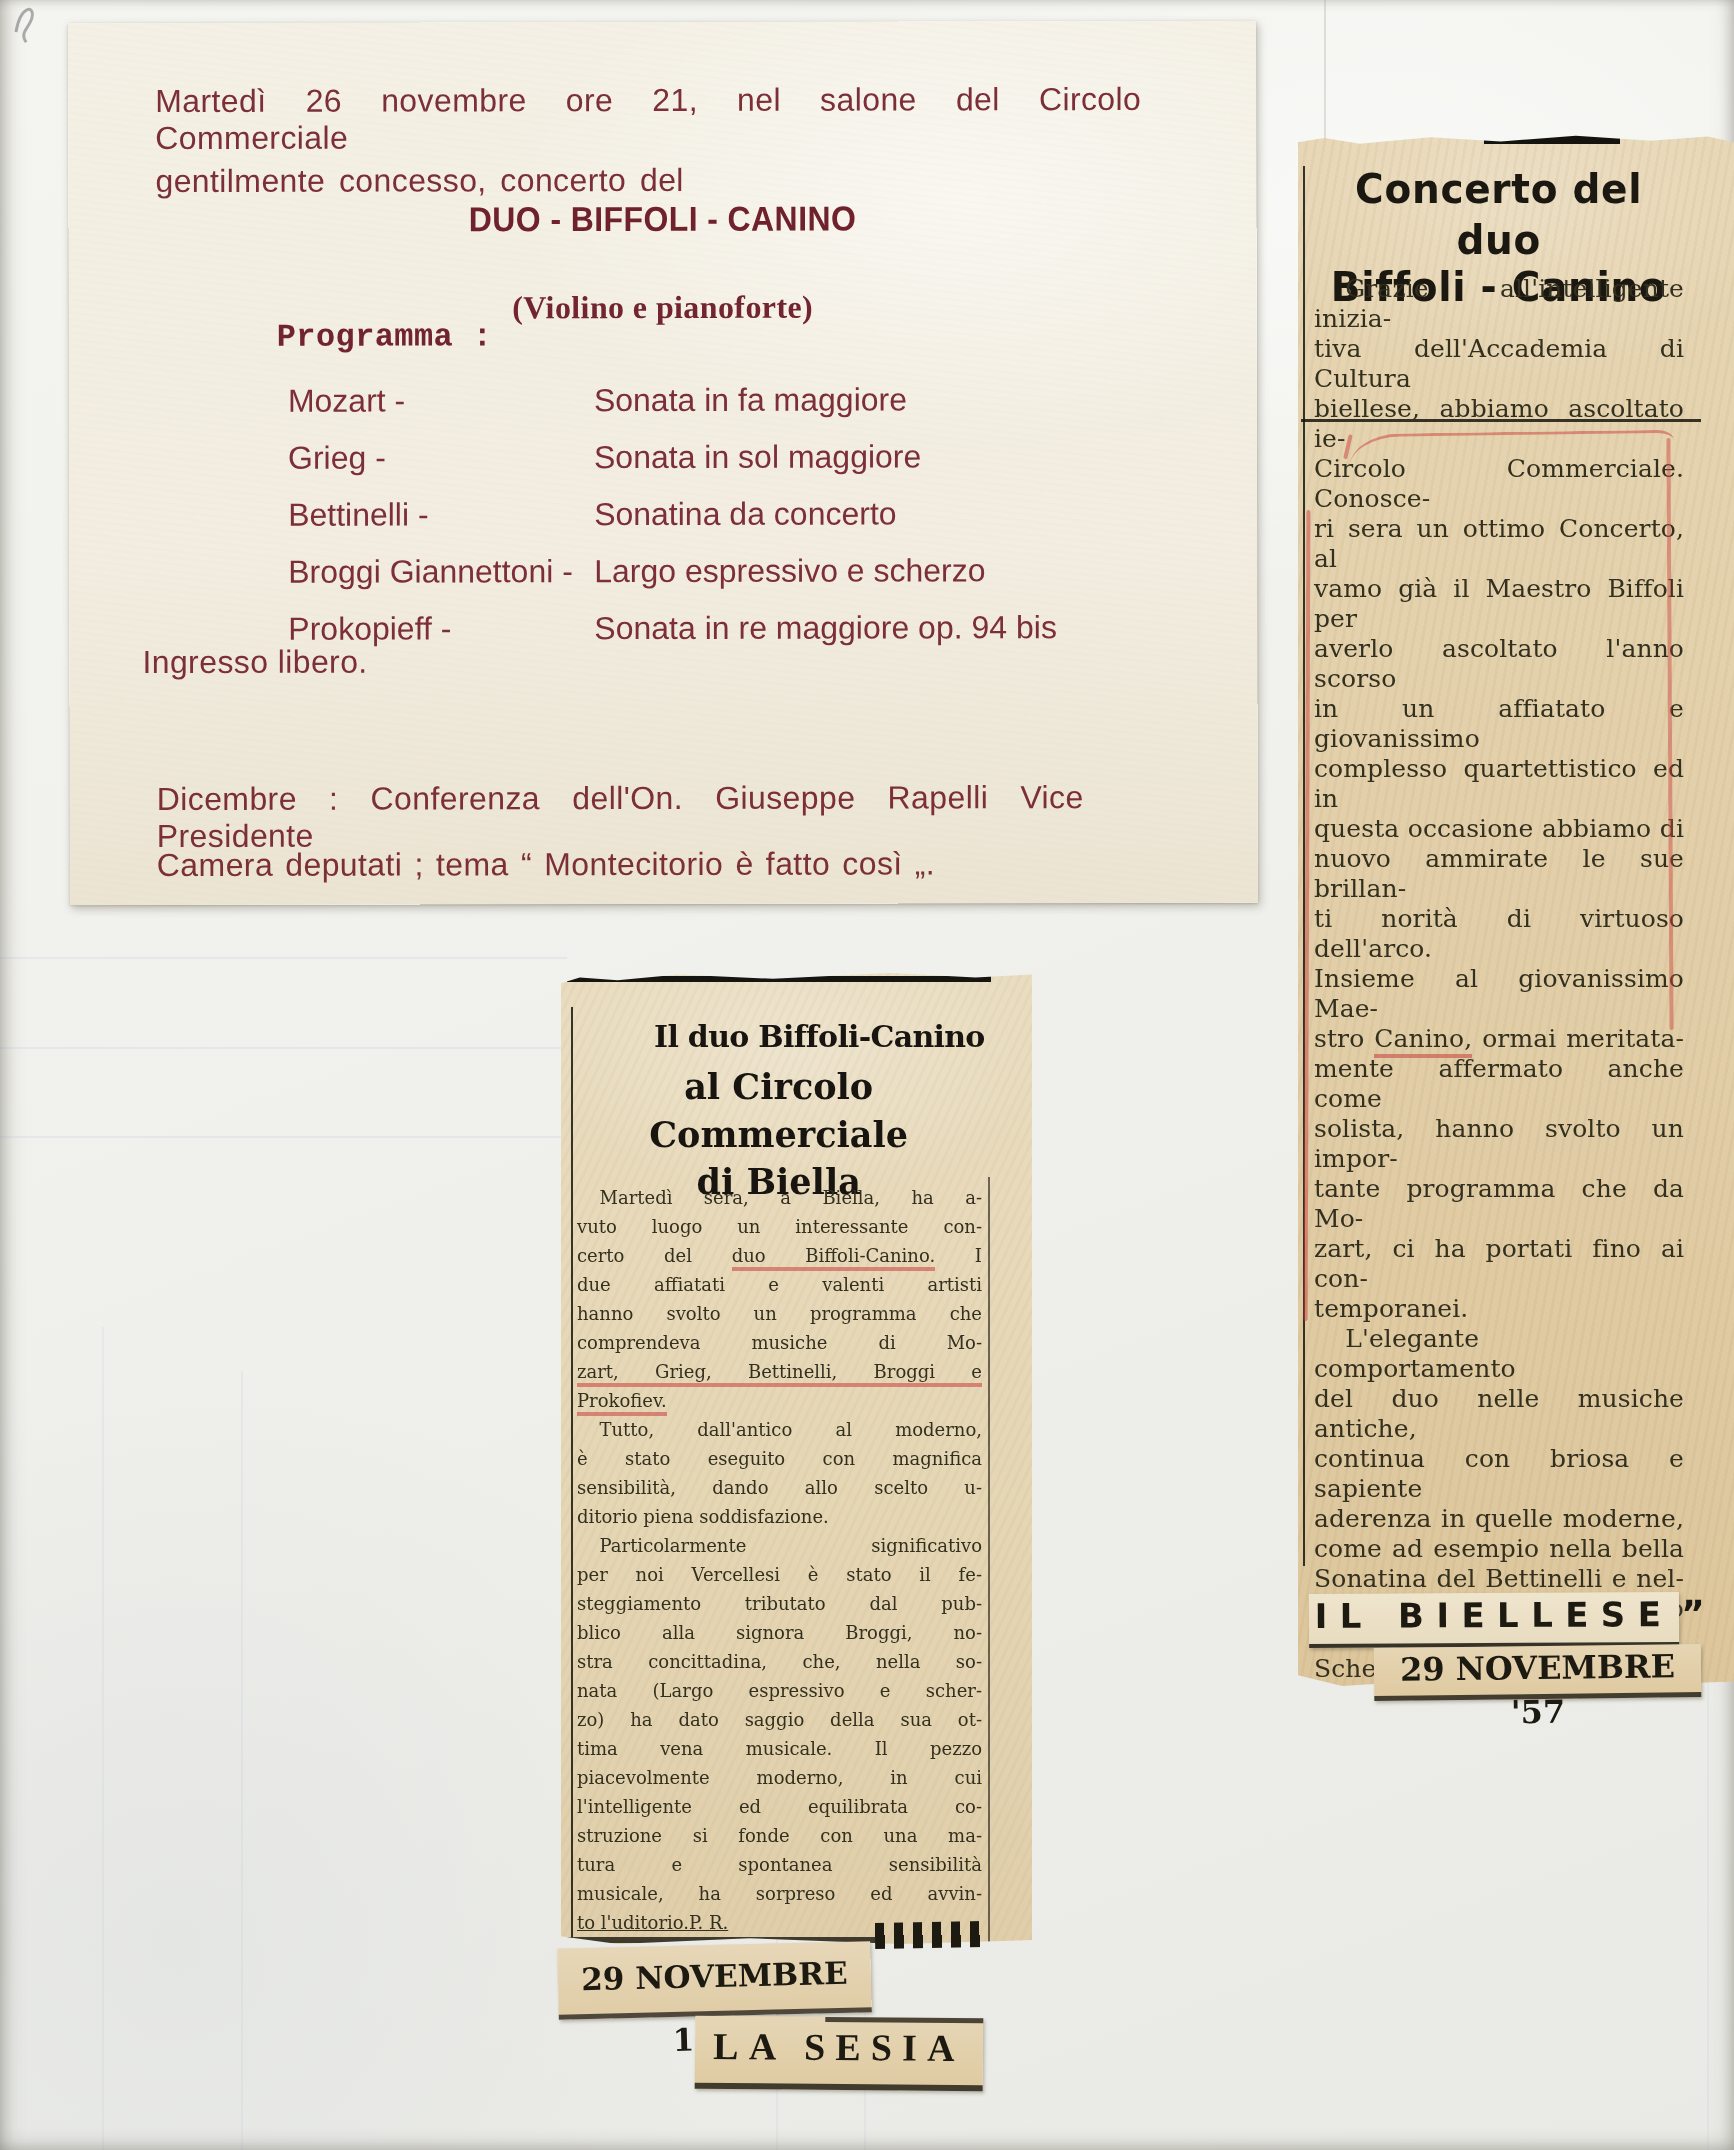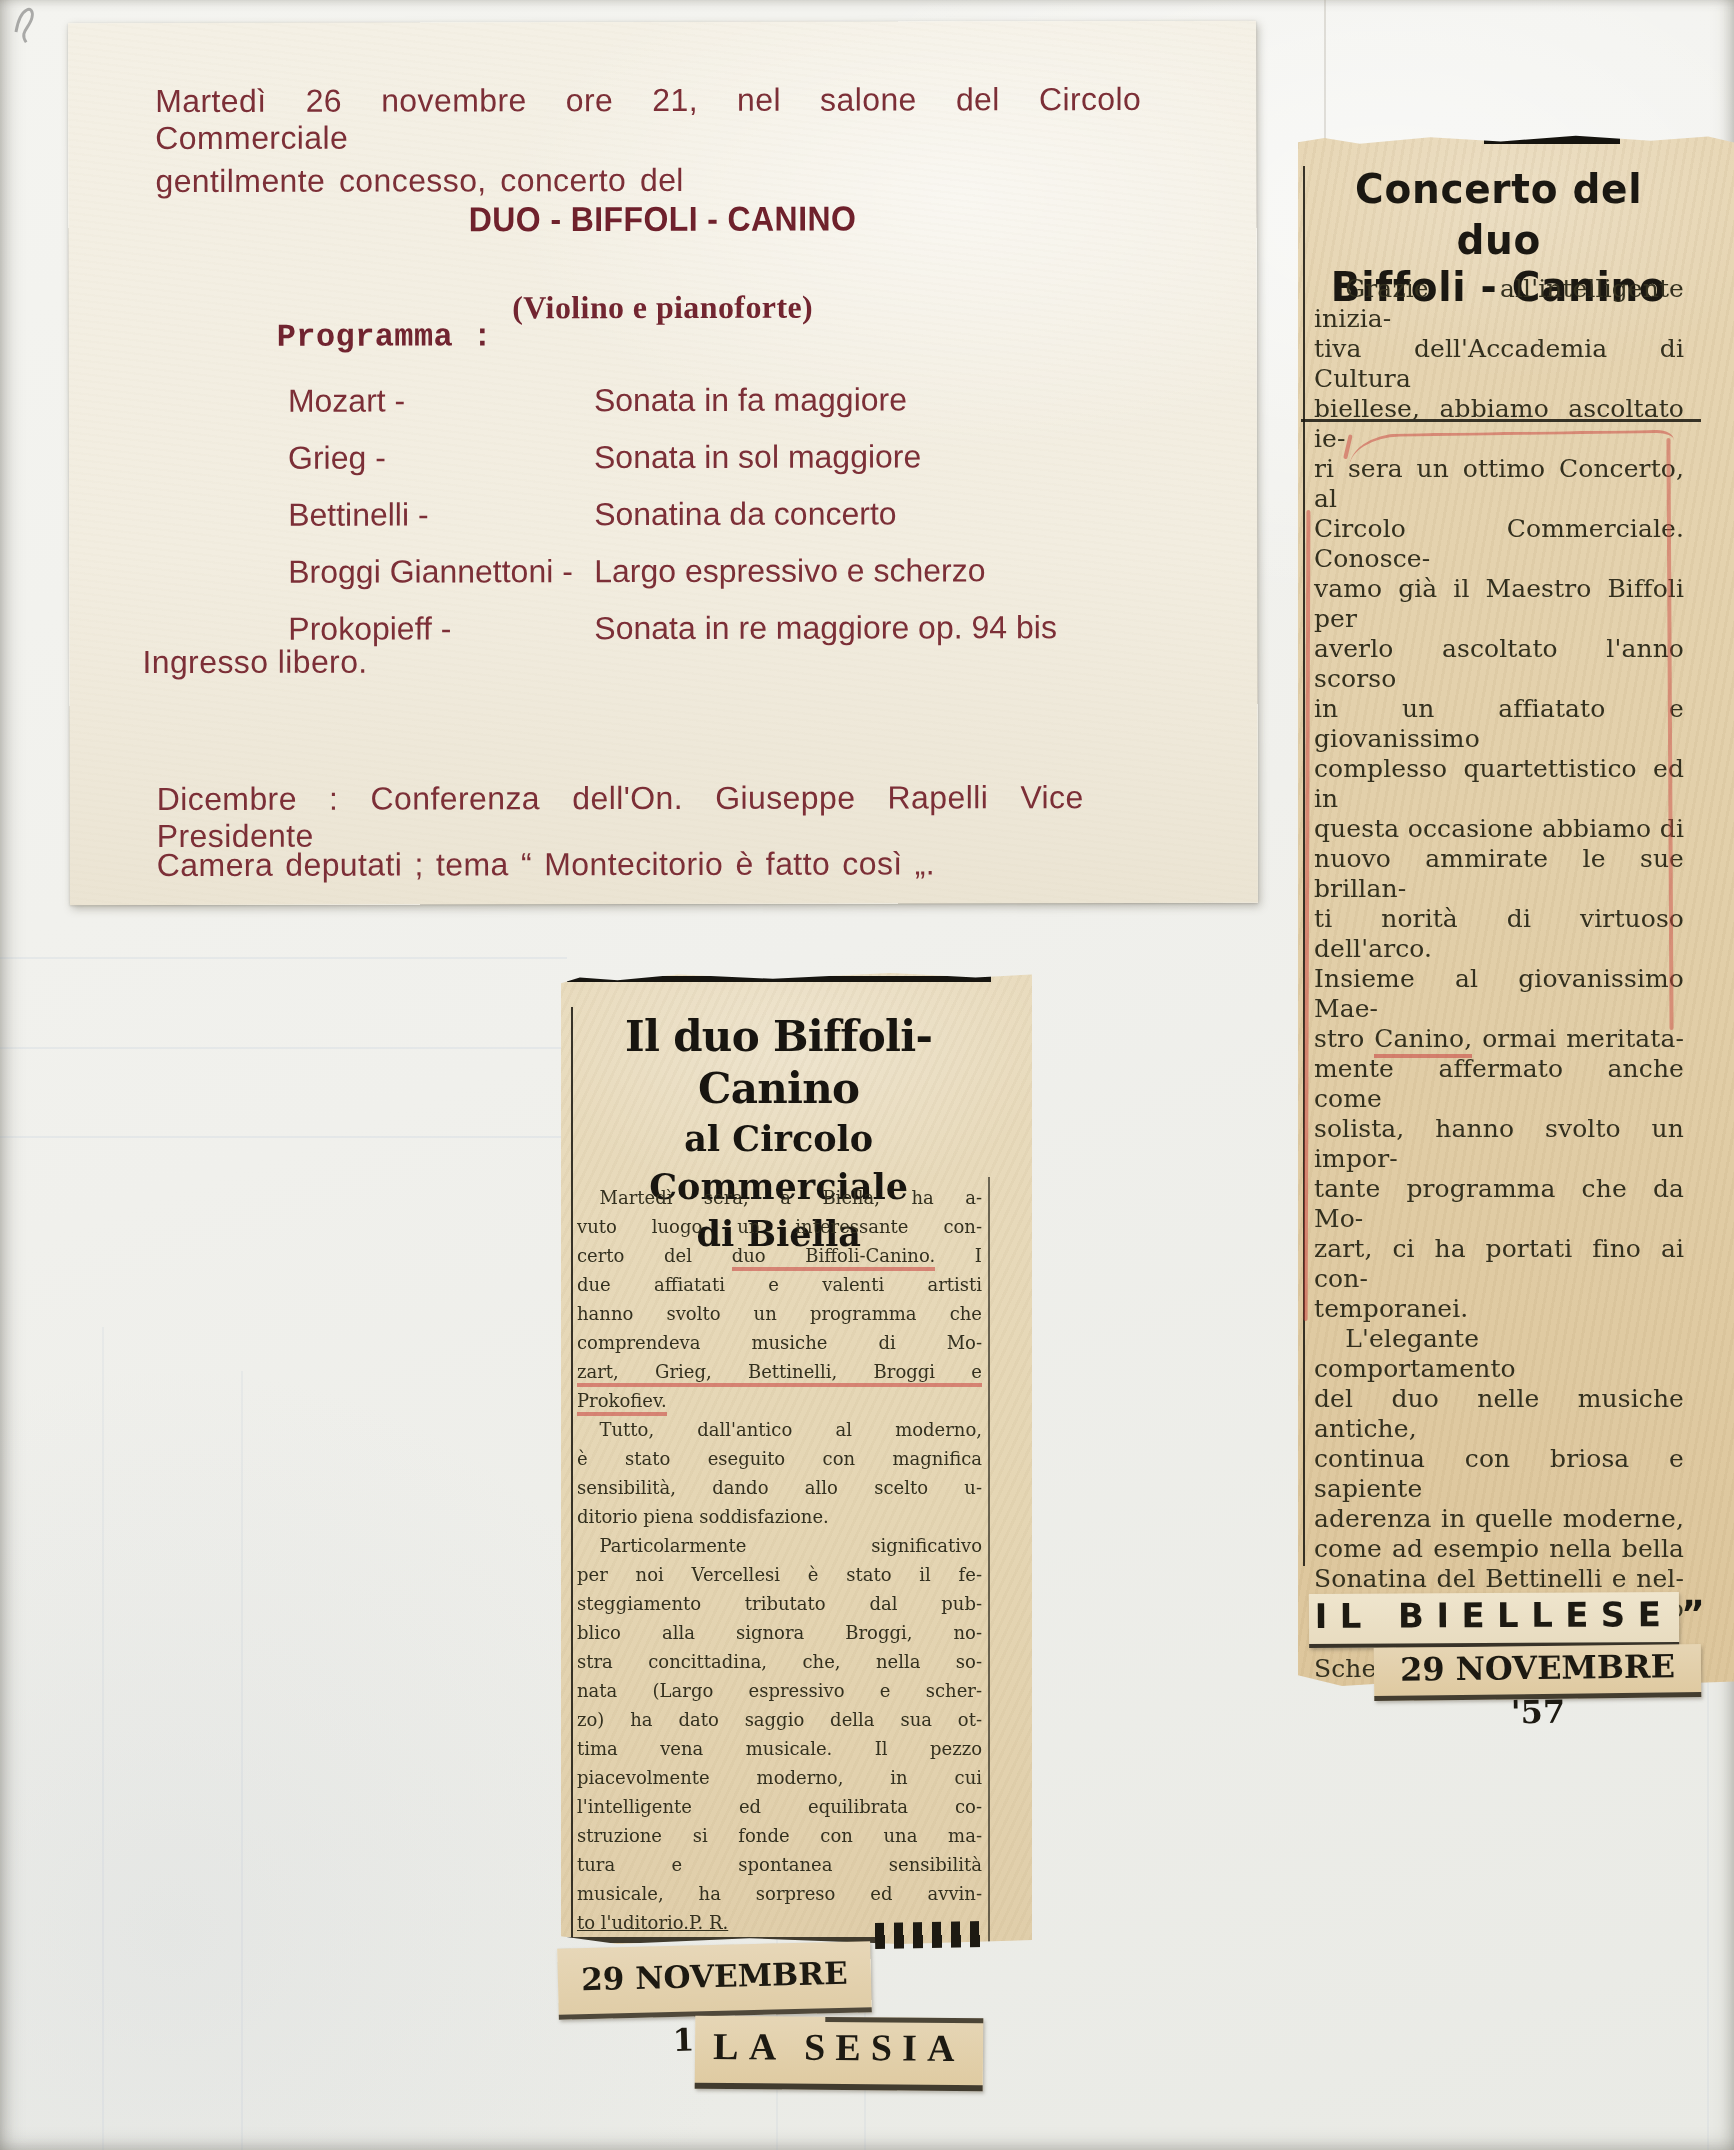--- a/index.html
+++ b/index.html
@@ -65,21 +65,21 @@
     background:
       repeating-linear-gradient(115deg, rgba(120,95,45,.04) 0 2.9px, transparent 2.9px 8px),
       radial-gradient(365px 219px at 50% 8%, rgba(255,255,255,.25), transparent 70%),
       linear-gradient(180deg,#e9dcbf 0%,#e5d6b4 55%,#e0ceaa 100%);
     clip-path:polygon(0 10.2px,4% 4.4px,12% 7.3px,25% 1.5px,45% 5.8px,70% 0,88% 4.4px,100% 1.5px,
       100% 99.6%,72% 100%,40% 99.4%,12% 100%,0 99.2%);
     filter:drop-shadow(2.2px 2.9px 3.6px rgba(95,88,70,.4));
   }
   .s-headline{position:absolute;left:11.7px;top:38px;width:412px;text-align:center;
     font-weight:bold;color:#181510;}
-  .s-headline .hline:nth-child(1){font-size:42px;line-height:52px;letter-spacing:-0.7px;}
+  .s-headline .hline:nth-child(1){font-size:30px;line-height:52px;letter-spacing:-0.7px;text-align:right;}
   .s-headline .hline:nth-child(2){font-size:35px;line-height:48px;}
   .s-headline .hline:nth-child(3){font-size:35px;line-height:45px;}
   .s-body{position:absolute;left:16px;top:210px;width:405px;font-size:18px;line-height:29px;}
 
   
   .biellese{
     left:1298px;top:135px;width:405px;height:1551px;
     background:
       repeating-linear-gradient(100deg, rgba(120,90,40,.05) 0 2.9px, transparent 2.9px 8.7px),
       radial-gradient(379px 262px at 50% 4%, rgba(255,255,255,.22), transparent 70%),
@@ -244,22 +244,22 @@
   <div class="b-headline">
       <div class="hline">Concerto del duo</div>
       <div class="hline">Biffoli - Canino</div>
     </div>
   <div class="rule" style="left:2.9px;top:284px;width:400px;height:2.9px;"></div>
   <div class="b-body">
       <div class="para">
         <div class="line indent">Grazie all'intelligente inizia-</div>
         <div class="line">tiva dell'Accademia di Cultura</div>
         <div class="line">biellese, abbiamo ascoltato ie-</div>
+        <div class="line">Circolo Commerciale. Conosce-</div>
         <div class="line">ri sera un ottimo Concerto, al</div>
-        <div class="line">Circolo Commerciale. Conosce-</div>
         <div class="line">vamo già il Maestro Biffoli per</div>
         <div class="line">averlo ascoltato l'anno scorso</div>
         <div class="line">in un affiatato e giovanissimo</div>
         <div class="line">complesso quartettistico ed in</div>
         <div class="line">questa occasione abbiamo di</div>
         <div class="line">nuovo ammirate le sue brillan-</div>
         <div class="line">ti norità di virtuoso dell'arco.</div>
         <div class="line">Insieme al giovanissimo Mae-</div>
         <div class="line">stro <span class="ru">Canino,</span> ormai meritata-</div>
         <div class="line">mente affermato anche come</div>

